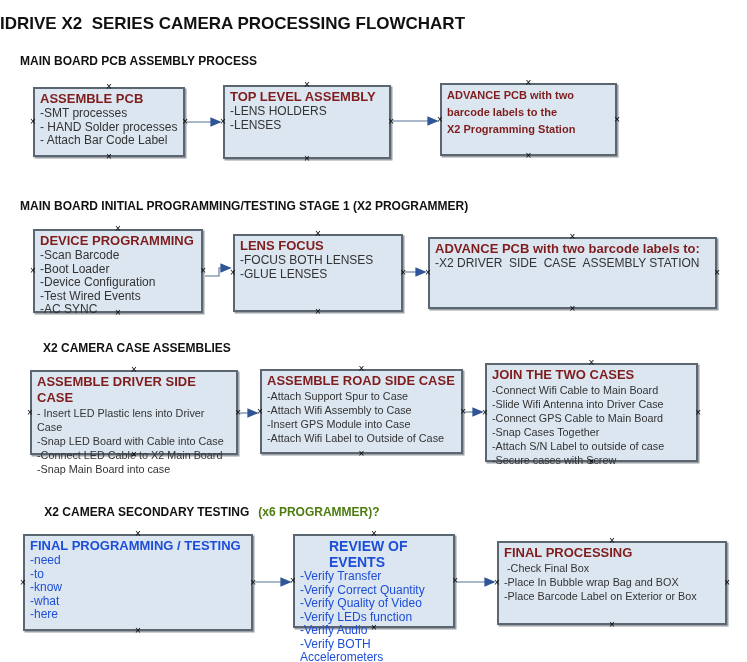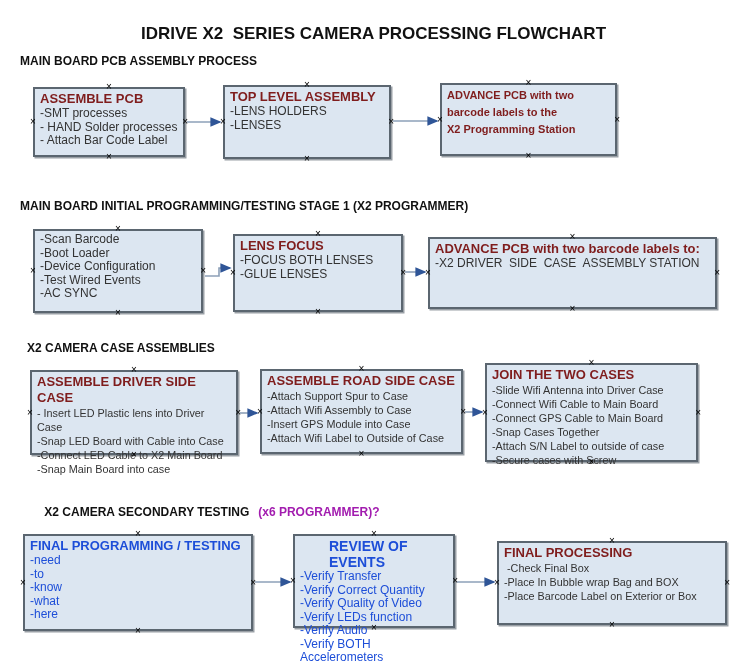--- a/index.html
+++ b/index.html
@@ -1,25 +1,25 @@
 <!DOCTYPE html>
 <html><head>
 <meta charset="utf-8">
 <style>
   html,body{margin:0;padding:0;background:#fff;}
   #canvas{position:relative;width:747px;height:662px;background:#fff;overflow:hidden;
           font-family:"Liberation Sans",sans-serif;color:#111;}
-  #title{position:absolute;left:0;right:0;top:24px;text-align:center;font-weight:bold;
+  #title{position:absolute;left:0;right:0;top:14px;font-weight:bold;
          font-size:17px;white-space:pre;color:#111;}
   .sec-header{position:absolute;font-weight:bold;font-size:12px;color:#111;white-space:pre;}
   #h1{left:20px;top:54px;}
   #h2{left:20px;top:199px;}
-  #h3{left:27px;top:341px;text-align:center;}
+  #h3{left:43px;top:341px;text-align:center;}
   #h4{left:31px;top:491px;}
-  .red-text{color:#a21caf;}
+  .red-text{color:#4d7c0f;}
   #h4 .suffix{margin-left:9px;}
 
   .box{position:absolute;background:#dce6f1;border:2px solid #5b6670;
        box-shadow:1.5px 1.5px 0 #9aa0a6;padding:2px 5px;box-sizing:border-box;}
   .box-title{font-weight:bold;font-size:13px;line-height:16px;color:#7f1d1d;white-space:pre-line;}
   .box-item{font-size:12px;line-height:13.5px;color:#333;white-space:pre-wrap;}
   .small-items .box-item{font-size:10.8px;line-height:14px;}
   .red-box .box-title,.red-box .box-item{color:#1d4ed8;}
 
   .b11{left:33px;top:87px;width:152px;height:70px;}
@@ -89,20 +89,21 @@
     <div class="box-title">ADVANCE PCB with two
 barcode labels to the
  X2 Programming Station</div>
   </div>
 
   <div class="box b21">
     <span class="anchor at">×</span>
     <span class="anchor ab">×</span>
     <span class="anchor al">×</span>
     <span class="anchor ar">×</span>
+    <div class="box-title">DEVICE PROGRAMMING</div>
     <div class="box-item">-Scan Barcode</div>
     <div class="box-item">-Boot Loader</div>
     <div class="box-item">-Device Configuration</div>
     <div class="box-item">-Test Wired Events</div>
     <div class="box-item">-AC SYNC</div>
   </div>
 
   <div class="box b22">
     <span class="anchor at">×</span>
     <span class="anchor ab">×</span>
@@ -145,22 +146,22 @@
     <div class="box-item">-Insert GPS Module into Case</div>
     <div class="box-item">-Attach Wifi Label to Outside of Case</div>
   </div>
 
   <div class="box b33 small-items">
     <span class="anchor at">×</span>
     <span class="anchor ab">×</span>
     <span class="anchor al">×</span>
     <span class="anchor ar">×</span>
     <div class="box-title">JOIN THE TWO CASES</div>
+    <div class="box-item">-Connect Wifi Cable to Main Board</div>
     <div class="box-item">-Slide Wifi Antenna into Driver Case</div>
-    <div class="box-item">-Connect Wifi Cable to Main Board</div>
     <div class="box-item">-Connect GPS Cable to Main Board</div>
     <div class="box-item">-Snap Cases Together</div>
     <div class="box-item">-Attach S/N Label to outside of case</div>
     <div class="box-item">-Secure cases with Screw</div>
   </div>
 
   <div class="box b41 red-box">
     <span class="anchor at">×</span>
     <span class="anchor ab">×</span>
     <span class="anchor al">×</span>

